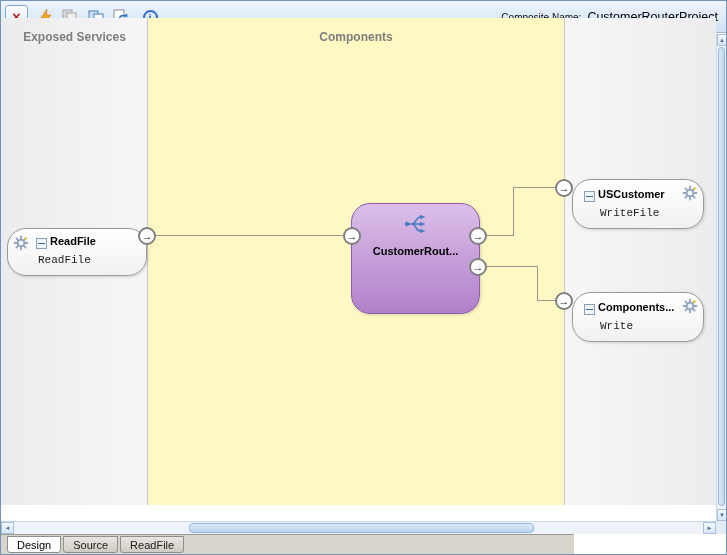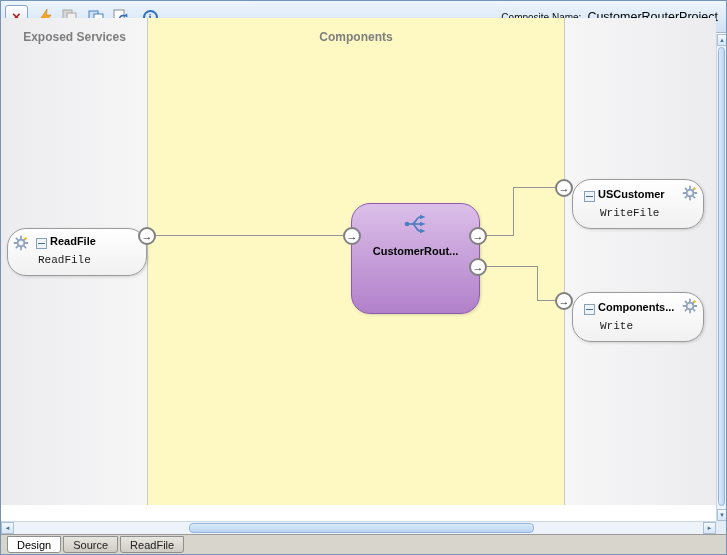--- a/index.html
+++ b/index.html
@@ -51,21 +51,21 @@
   .vthumb{position:absolute;left:1px;top:13px;width:7px;height:459px;background:linear-gradient(90deg,#dcebfa,#bcd6f0);
           border:1px solid #93b5dc;border-radius:4px;box-sizing:border-box;}
   .hscroll{position:absolute;left:0;top:520px;width:715px;height:13px;background:#eef3fa;border-top:1px solid #cbd8e8;box-sizing:border-box;}
   .hthumb{position:absolute;left:188px;top:1px;width:345px;height:10px;background:linear-gradient(#dcebfa,#b9d4ef);
           border:1px solid #93b5dc;border-radius:4px;box-sizing:border-box;}
   .sbtn{position:absolute;display:flex;align-items:center;justify-content:center;font-size:6px;color:#4a6f9b;
         background:linear-gradient(#f4f9ff,#d7e6f6);border:1px solid #aabfd8;box-sizing:border-box;line-height:1;}
   .corner{position:absolute;left:715px;top:520px;width:10px;height:13px;background:#e4ecf6;}
 
   
-  .tabbar{position:absolute;left:0;top:533px;width:725px;height:20px;background:#d8d5cd;border-top:1px solid #9a9a9a;
+  .tabbar{position:absolute;left:0;top:533px;width:573px;height:20px;background:#d8d5cd;border-top:1px solid #9a9a9a;
           display:flex;align-items:flex-end;padding-left:6px;box-sizing:border-box;gap:2px;}
   .tab{height:17px;padding:0 9px;font-size:11px;display:flex;align-items:center;border:1px solid #8f8f8f;
        border-radius:0 0 3px 3px;background:linear-gradient(#e8e6e0,#cfccc4);color:#222;margin-bottom:1px;box-sizing:border-box;}
   .tab.active{background:#ffffff;color:#000;}
 </style>
 </head>
 <body>
 
 <div class="window">
 

